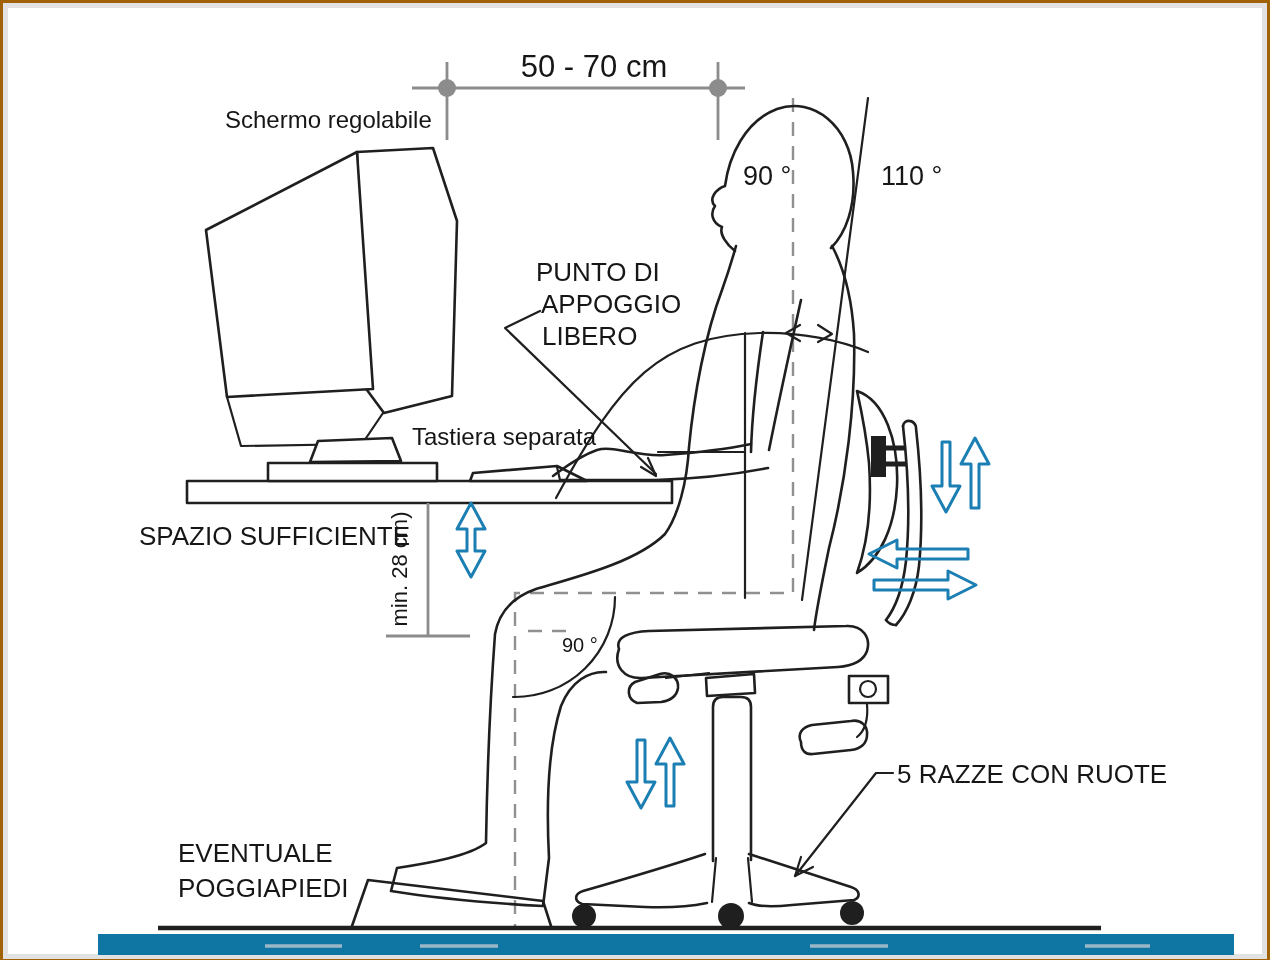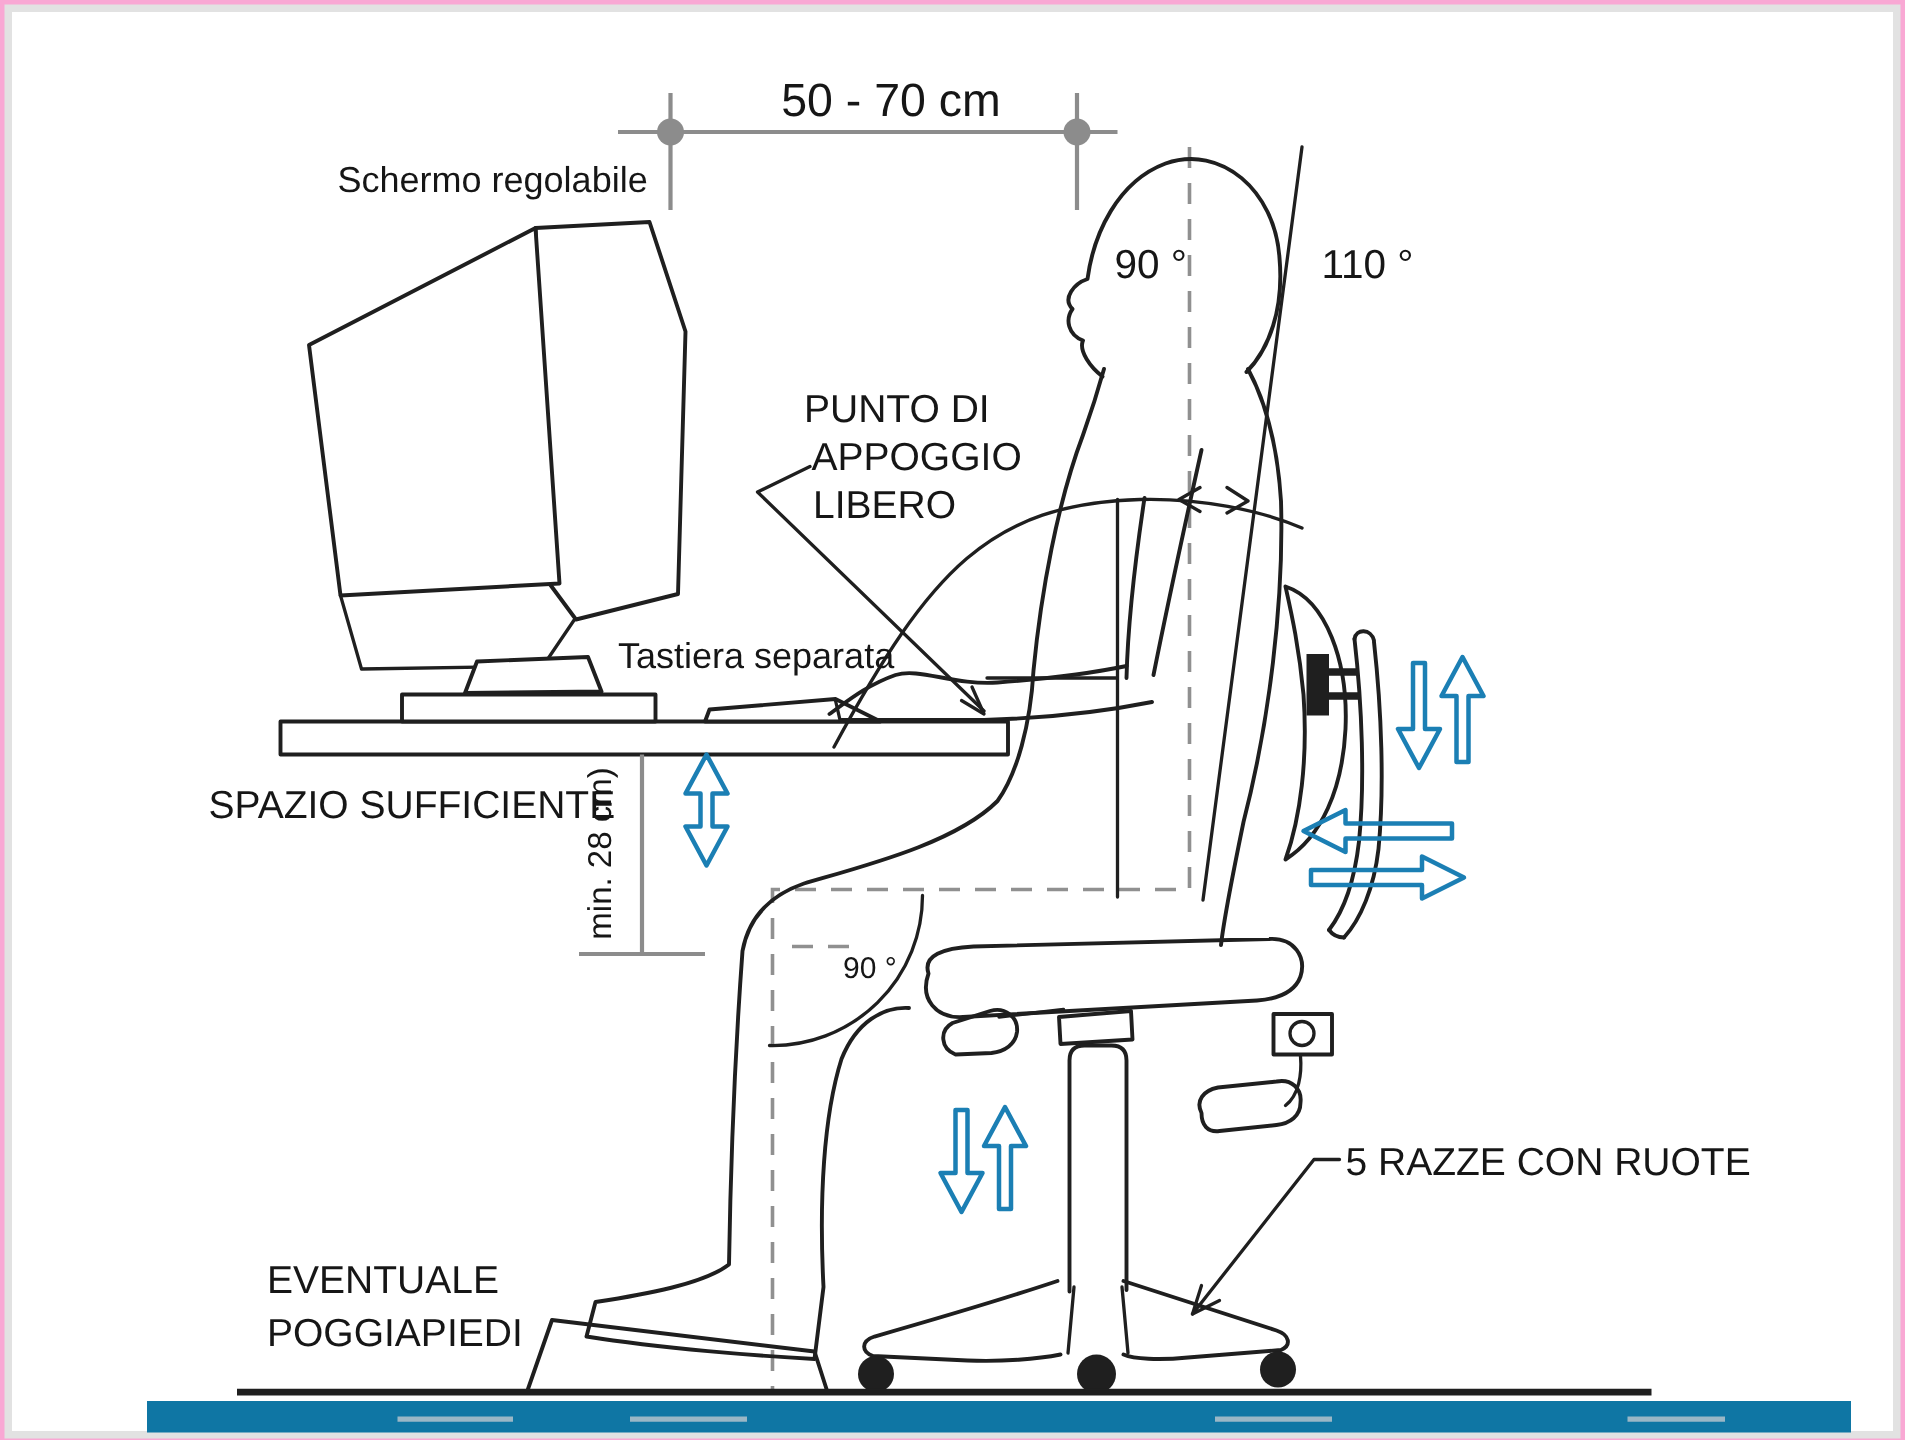--- a/index.html
+++ b/index.html
@@ -1,16 +1,16 @@
 <!DOCTYPE html>
 <html><head>
 <meta charset="utf-8">
 <style>
   html,body{margin:0;padding:0;background:#fff;}
-  .page{position:relative;width:1270px;height:960px;background:#f9a8d4;overflow:hidden;
+  .page{position:relative;width:1270px;height:960px;background:#a16207;overflow:hidden;
         font-family:"Liberation Sans",sans-serif;}
   svg{display:block;}
   .ln{fill:none;stroke:#1f1f1f;stroke-width:2.6;stroke-linecap:round;stroke-linejoin:round;}
   .lnt{fill:none;stroke:#1f1f1f;stroke-width:2.2;stroke-linecap:round;stroke-linejoin:round;}
   .lnf{fill:#ffffff;stroke:#1f1f1f;stroke-width:2.6;stroke-linejoin:round;}
   .solid{fill:#1f1f1f;stroke:none;}
   .dim{fill:none;stroke:#8c8c8c;stroke-width:2.8;}
   .dimf{fill:#8c8c8c;stroke:none;}
   .dash{fill:none;stroke:#909090;stroke-width:2.4;stroke-dasharray:14 10;}
   .blue{fill:none;stroke:#1b7fb4;stroke-width:3;stroke-linejoin:round;}

